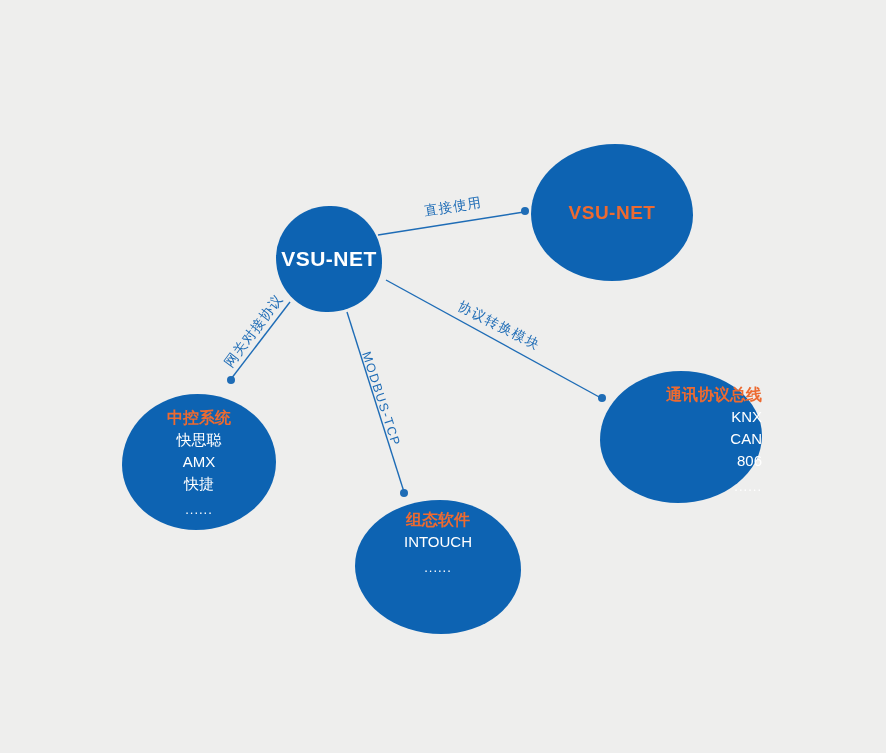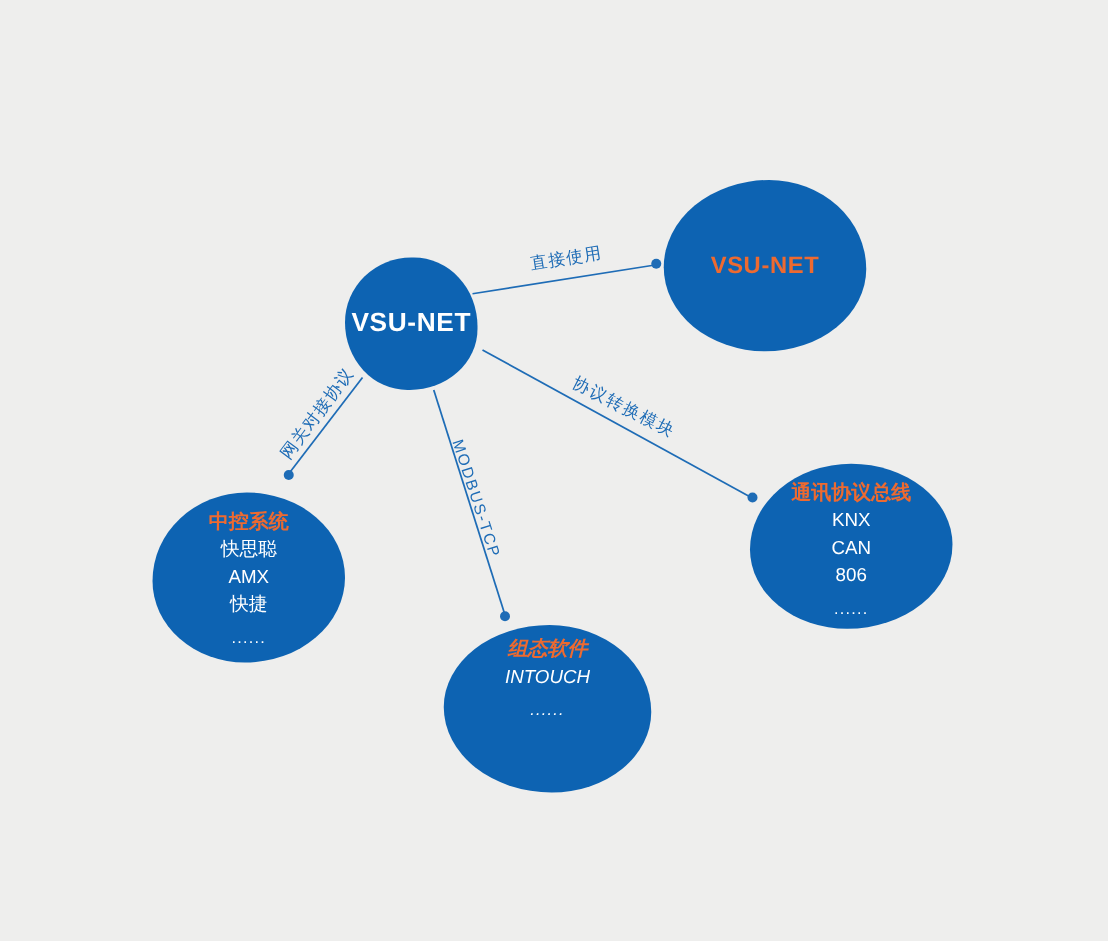--- a/index.html
+++ b/index.html
@@ -49,24 +49,25 @@
     line-height:22px;
   }
   .node-left{
     left:122px;top:394px;width:154px;height:136px;
     border-radius:49% 51% 52% 48% / 52% 50% 50% 48%;
   }
   .node-bottom{
     left:355px;top:500px;width:166px;height:134px;
     border-radius:51% 49% 48% 52% / 49% 52% 48% 51%;
   }
-  .node-bottom .node-list{padding-top:9px;font-style:italic;}
+  .node-bottom .node-list{padding-top:9px;}
   .node-right{
     left:600px;top:371px;width:162px;height:132px;
     border-radius:50% 50% 52% 48% / 52% 49% 51% 48%;
+    text-align:right;
   }
   .node-title{
     font-size:16px;font-weight:700;color:var(--orange);
   }
   .node-item{
     font-size:15px;color:var(--white);
   }
   .node-item.dots{
     font-size:13px;letter-spacing:1px;margin-top:4px;
   }

